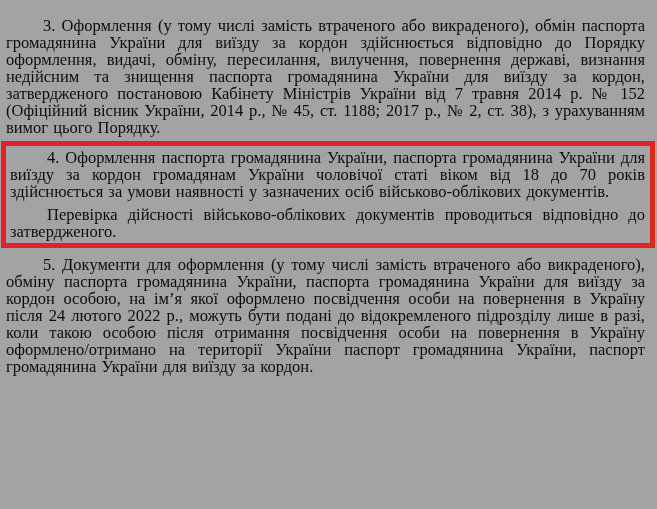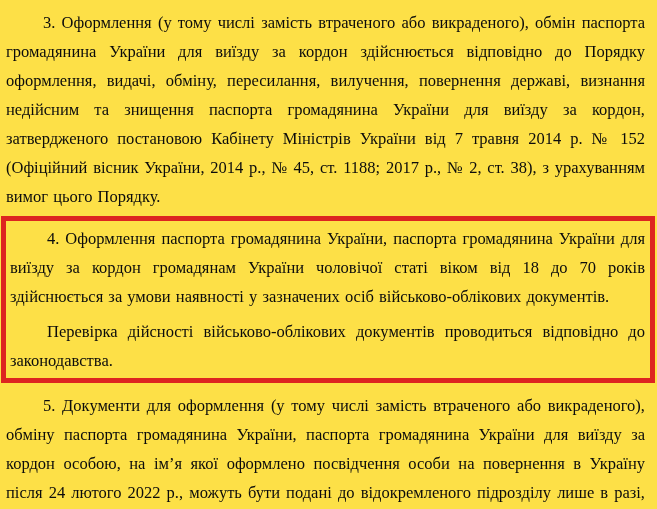--- a/index.html
+++ b/index.html
@@ -5,26 +5,26 @@
   html, body {
     margin: 0;
     padding: 0;
     background: #ffffff;
   }
   .page {
     position: relative;
     width: 657px;
     height: 509px;
     box-sizing: border-box;
-    background: #fde047;
+    background: #a3a3a3;
     overflow: hidden;
-    padding: 8px 12px 6px 6px;
+    padding: 17px 12px 6px 6px;
     font-family: "Liberation Serif", "DejaVu Serif", serif;
     font-size: 16.5px;
-    line-height: 29px;
+    line-height: 17px;
     color: #0c0c0c;
   }
   .para {
     margin: 0 0 5px 0;
     text-align: justify;
     text-indent: 37px;
     word-spacing: 1px;
   }
   .para:last-child {
     margin-bottom: 9px;
@@ -43,18 +43,18 @@
 </style>
 </head>
 <body>
 
 <div class="page">
 
   <p class="para">3. Оформлення (у тому числі замість втраченого або викраденого), обмін паспорта громадянина України для виїзду за кордон здійснюється відповідно до Порядку оформлення, видачі, обміну, пересилання, вилучення, повернення державі, визнання недійсним та знищення паспорта громадянина України для виїзду за кордон, затвердженого постановою Кабінету Міністрів України від 7 травня 2014 р. № 152 (Офіційний вісник України, 2014 р., № 45, ст. 1188; 2017 р., № 2, ст. 38), з урахуванням вимог цього Порядку.</p>
 
   <div class="highlight-box">
     <p class="para">4. Оформлення паспорта громадянина України, паспорта громадянина України для виїзду за кордон громадянам України чоловічої статі віком від 18 до 70 років здійснюється за умови наявності у зазначених осіб військово-облікових документів.</p>
-    <p class="para">Перевірка дійсності військово-облікових документів проводиться відповідно до законодавства.</p>
+    <p class="para">Перевірка дійсності військово-облікових документів проводиться відповідно до затвердженого.</p>
   </div>
 
   <p class="para">5. Документи для оформлення (у тому числі замість втраченого або викраденого), обміну паспорта громадянина України, паспорта громадянина України для виїзду за кордон особою, на ім’я якої оформлено посвідчення особи на повернення в Україну після 24 лютого 2022 р., можуть бути подані до відокремленого підрозділу лише в разі, коли такою особою після отримання посвідчення особи на повернення в Україну оформлено/отримано на території України паспорт громадянина України, паспорт громадянина України для виїзду за кордон.</p>
 
 </div>
 
 </body></html>

